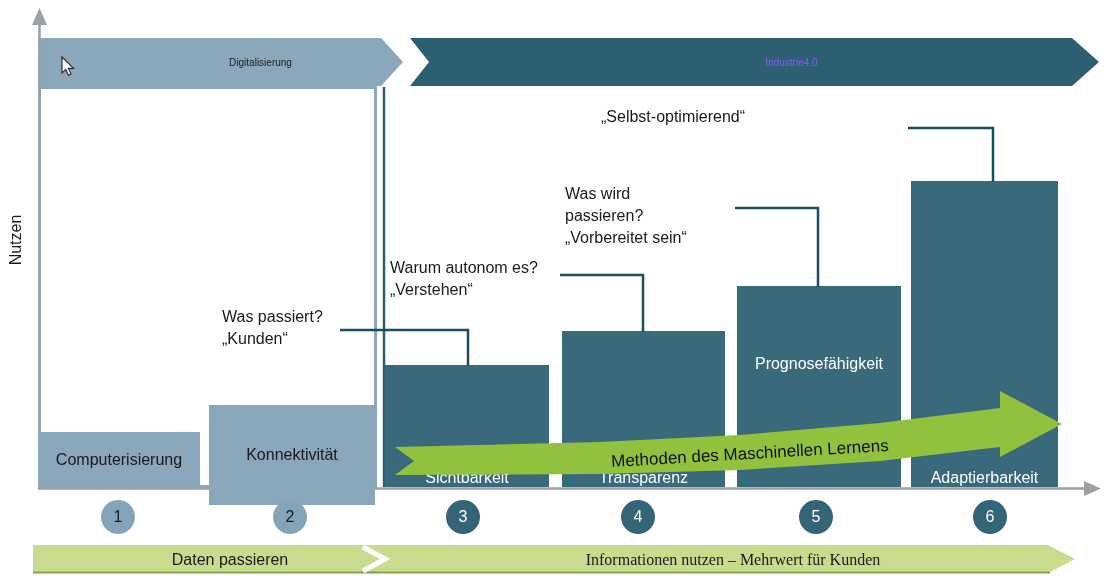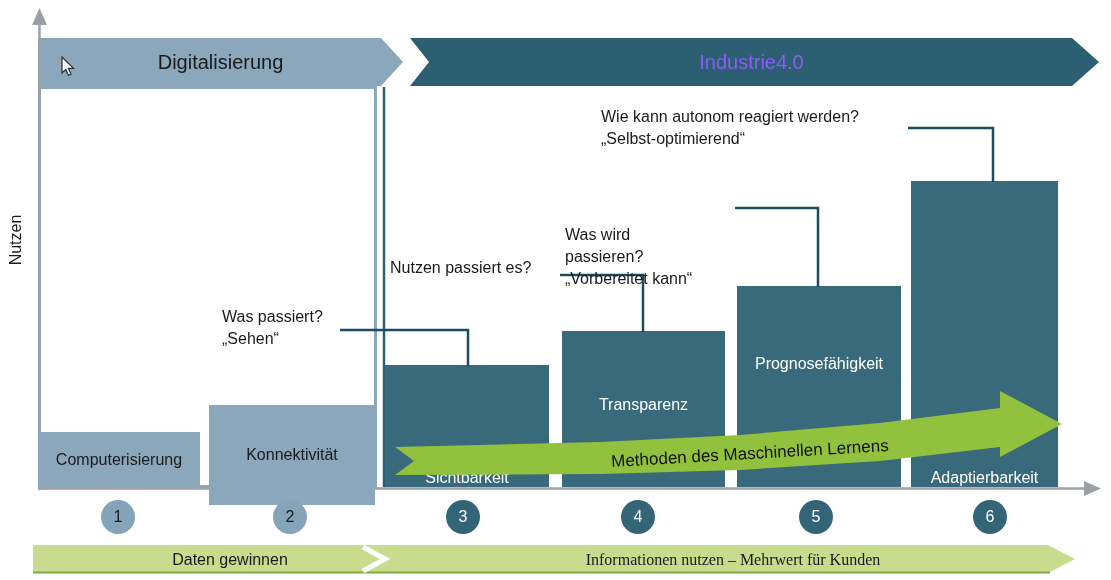--- a/index.html
+++ b/index.html
@@ -4,30 +4,30 @@
 <style>
   html,body{margin:0;padding:0;background:#ffffff;}
   #stage{
     position:relative;width:1111px;height:580px;background:#ffffff;overflow:hidden;
     font-family:"Liberation Sans", sans-serif;color:#1a1a1a;
   }
   .layer{position:absolute;left:0;top:0;pointer-events:none;}
   .z1{z-index:1}.z3{z-index:3}.z5{z-index:5}
 
   .phase-label{position:absolute;display:flex;align-items:center;justify-content:center;
-    font-size:20px;z-index:4;}
+    font-size:10px;z-index:4;padding-left:40px;}
   .phase-label.dark{color:#8b5cf6;}
 
   .bar{position:absolute;display:flex;align-items:center;justify-content:center;
     font-size:16px;text-align:center;z-index:2;}
   .bar.light{background:#8BA7BB;color:#1a1a1a;}
   .bar.dark{background:#396A7C;color:#ffffff;}
 
   .annotation{position:absolute;font-size:16px;line-height:22px;white-space:nowrap;z-index:4;}
-  .annotation .wrap{white-space:normal;width:112px;margin-top:41px;}
+  .annotation .wrap{white-space:normal;width:112px;}
 
   .circle{position:absolute;width:34px;height:34px;border-radius:50%;
     display:flex;align-items:center;justify-content:center;font-size:16px;z-index:4;}
   .circle.light{background:#84A4B9;color:#1a1a1a;}
   .circle.dark{background:#336577;color:#ffffff;}
 
   .band-label{position:absolute;top:547px;height:26px;display:flex;align-items:center;
     justify-content:center;font-size:16px;z-index:4;}
 
   .y-label{position:absolute;left:-23px;top:230px;width:80px;height:20px;text-align:center;
@@ -62,21 +62,21 @@
 
   <div class="bar light" style="left:38px;top:432px;width:162px;height:55px;">
     <span>Computerisierung</span>
   </div>
   <div class="bar light" style="left:209px;top:405px;width:166px;height:100px;">
     <span>Konnektivität</span>
   </div>
   <div class="bar dark" style="left:385px;top:365px;width:164px;height:122px;align-items:flex-end;padding-top:50px;box-sizing:border-box;">
     <span>Sichtbarkeit</span>
   </div>
-  <div class="bar dark" style="left:562px;top:331px;width:163px;height:156px;align-items:flex-start;padding-top:65px;box-sizing:border-box;">
+  <div class="bar dark" style="left:562px;top:331px;width:163px;height:156px;align-items:flex-end;box-sizing:border-box;">
     <span>Transparenz</span>
   </div>
   <div class="bar dark" style="left:737px;top:286px;width:164px;height:201px;align-items:flex-start;padding-top:69px;box-sizing:border-box;">
     <span>Prognosefähigkeit</span>
   </div>
   <div class="bar dark" style="left:911px;top:181px;width:147px;height:306px;align-items:flex-end;padding-top:145px;box-sizing:border-box;">
     <span>Adaptierbarkeit</span>
   </div>
 
   <svg class="layer z3" width="1111" height="580" viewBox="0 0 1111 580">
@@ -85,31 +85,31 @@
     <polyline points="735,208 818,208 818,287" fill="none" stroke="#1A4D5E" stroke-width="2.5"></polyline>
     <polyline points="908,128 993,128 993,182" fill="none" stroke="#1A4D5E" stroke-width="2.5"></polyline>
     <polygon points="395,447 600,442 740,435 880,423 1000,408 1000,391 1062,424 1000,457 1000,447 880,461 740,470 600,474 395,475 414,461" fill="#92C13E"></polygon>
   </svg>
 
   <div class="phase-label" style="left:38px;top:38px;width:365px;height:48px;">Digitalisierung</div>
   <div class="phase-label dark" style="left:429px;top:38px;width:645px;height:48px;">Industrie4.0</div>
 
   <div class="annotation" style="left:222px;top:306px;">
     <div>Was passiert?</div>
-    <div>„Sehen“</div>
+    <div>„Kunden“</div>
   </div>
   <div class="annotation" style="left:390px;top:257px;">
-    <div>Nutzen passiert es?</div>
+    <div>Warum autonom es?</div>
+    <div>„Verstehen“</div>
   </div>
   <div class="annotation" style="left:565px;top:183px;">
     <div class="wrap">Was wird passieren?</div>
-    <div>„Vorbereitet kann“</div>
+    <div>„Vorbereitet sein“</div>
   </div>
   <div class="annotation" style="left:601px;top:106px;">
-    <div>Wie kann autonom reagiert werden?</div>
     <div>„Selbst-optimierend“</div>
   </div>
 
   <div class="ml-label">Methoden des Maschinellen Lernens</div>
 
   <div class="circle light" style="left:101px;top:500px;">
     <span>1</span>
     </div>
   <div class="circle light" style="left:273px;top:500px;">
     <span>2</span>
@@ -120,21 +120,21 @@
   <div class="circle dark" style="left:621px;top:500px;">
     <span>4</span>
     </div>
   <div class="circle dark" style="left:799px;top:500px;">
     <span>5</span>
     </div>
   <div class="circle dark" style="left:973px;top:500px;">
     <span>6</span>
     </div>
 
-  <div class="band-label" style="left:80px;width:300px;">Daten gewinnen</div>
+  <div class="band-label" style="left:80px;width:300px;">Daten passieren</div>
   <div class="band-label" style="left:483px;width:500px;font-family:Liberation Serif, serif;">Informationen nutzen – Mehrwert für Kunden</div>
 
   <div class="y-label">Nutzen</div>
 
   <svg class="layer z5" style="left:61px;top:56px;" width="16" height="22" viewBox="0 0 16 22">
     <path d="M1,1 L1,17 L4.8,13.5 L7.4,19.3 L10,18.1 L7.4,12.4 L12.5,12.4 Z" fill="#ffffff" stroke="#2b2b2b" stroke-width="1.2"></path>
   </svg>
 
 </div>
 

